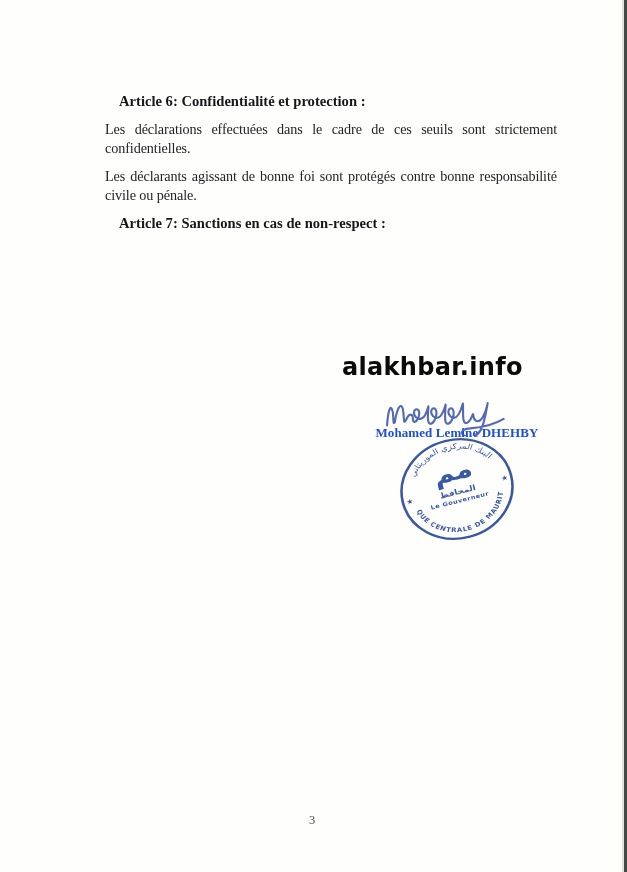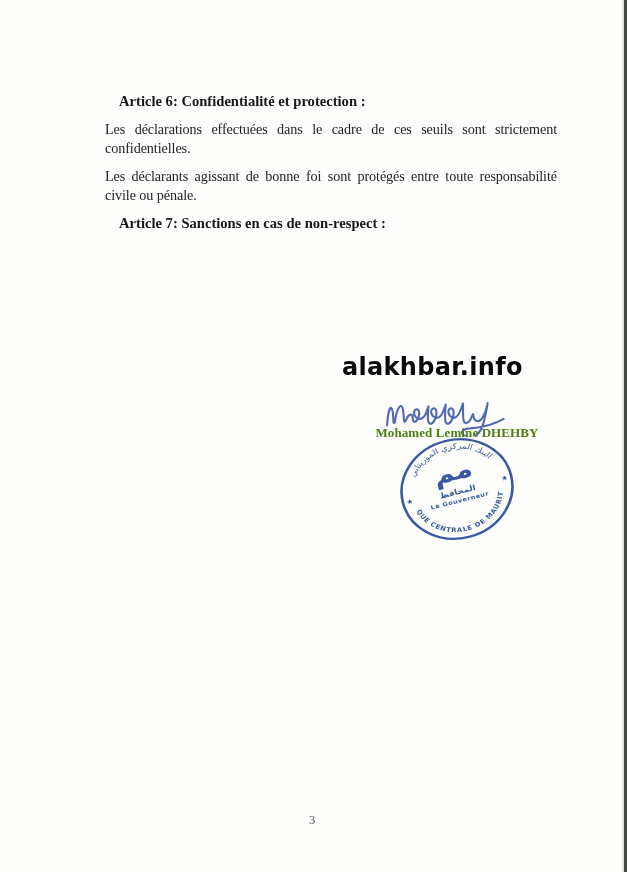--- a/index.html
+++ b/index.html
@@ -55,21 +55,21 @@
     left: 381px; top: 393px;
     width: 144px; height: 43px;
   }
   .signatory-name {
     position: absolute;
     left: 375px; top: 425px;
     width: 164px;
     text-align: center;
     font-weight: bold;
     font-size: 13px;
-    color: #4d7c0f;
+    color: #1d4ed8;
     letter-spacing: 0.1px;
   }
   .stamp-svg {
     position: absolute;
     left: 396px; top: 435px;
     width: 122px; height: 108px;
     transform: rotate(-14deg);
     opacity: 0.93;
   }
   .stamp-text {
@@ -89,21 +89,21 @@
 <body>
 
 <div class="scan-edge-right-soft"></div>
 <div class="scan-edge-right"></div>
 
 <div class="doc-body">
 
   <div class="article-block">
     <div class="article-heading">Article 6: Confidentialité et protection :</div>
     <p class="article-paragraph">Les déclarations effectuées dans le cadre de ces seuils sont strictement confidentielles.</p>
-    <p class="article-paragraph">Les déclarants agissant de bonne foi sont protégés entre toute responsabilité civile ou pénale.</p>
+    <p class="article-paragraph">Les déclarants agissant de bonne foi sont protégés contre bonne responsabilité civile ou pénale.</p>
   </div>
 
   <div class="article-block">
     <div class="article-heading">Article 7: Sanctions en cas de non-respect :</div>
   </div>
 
 
 </div>
 
 <div class="watermark">alakhbar.info</div>

